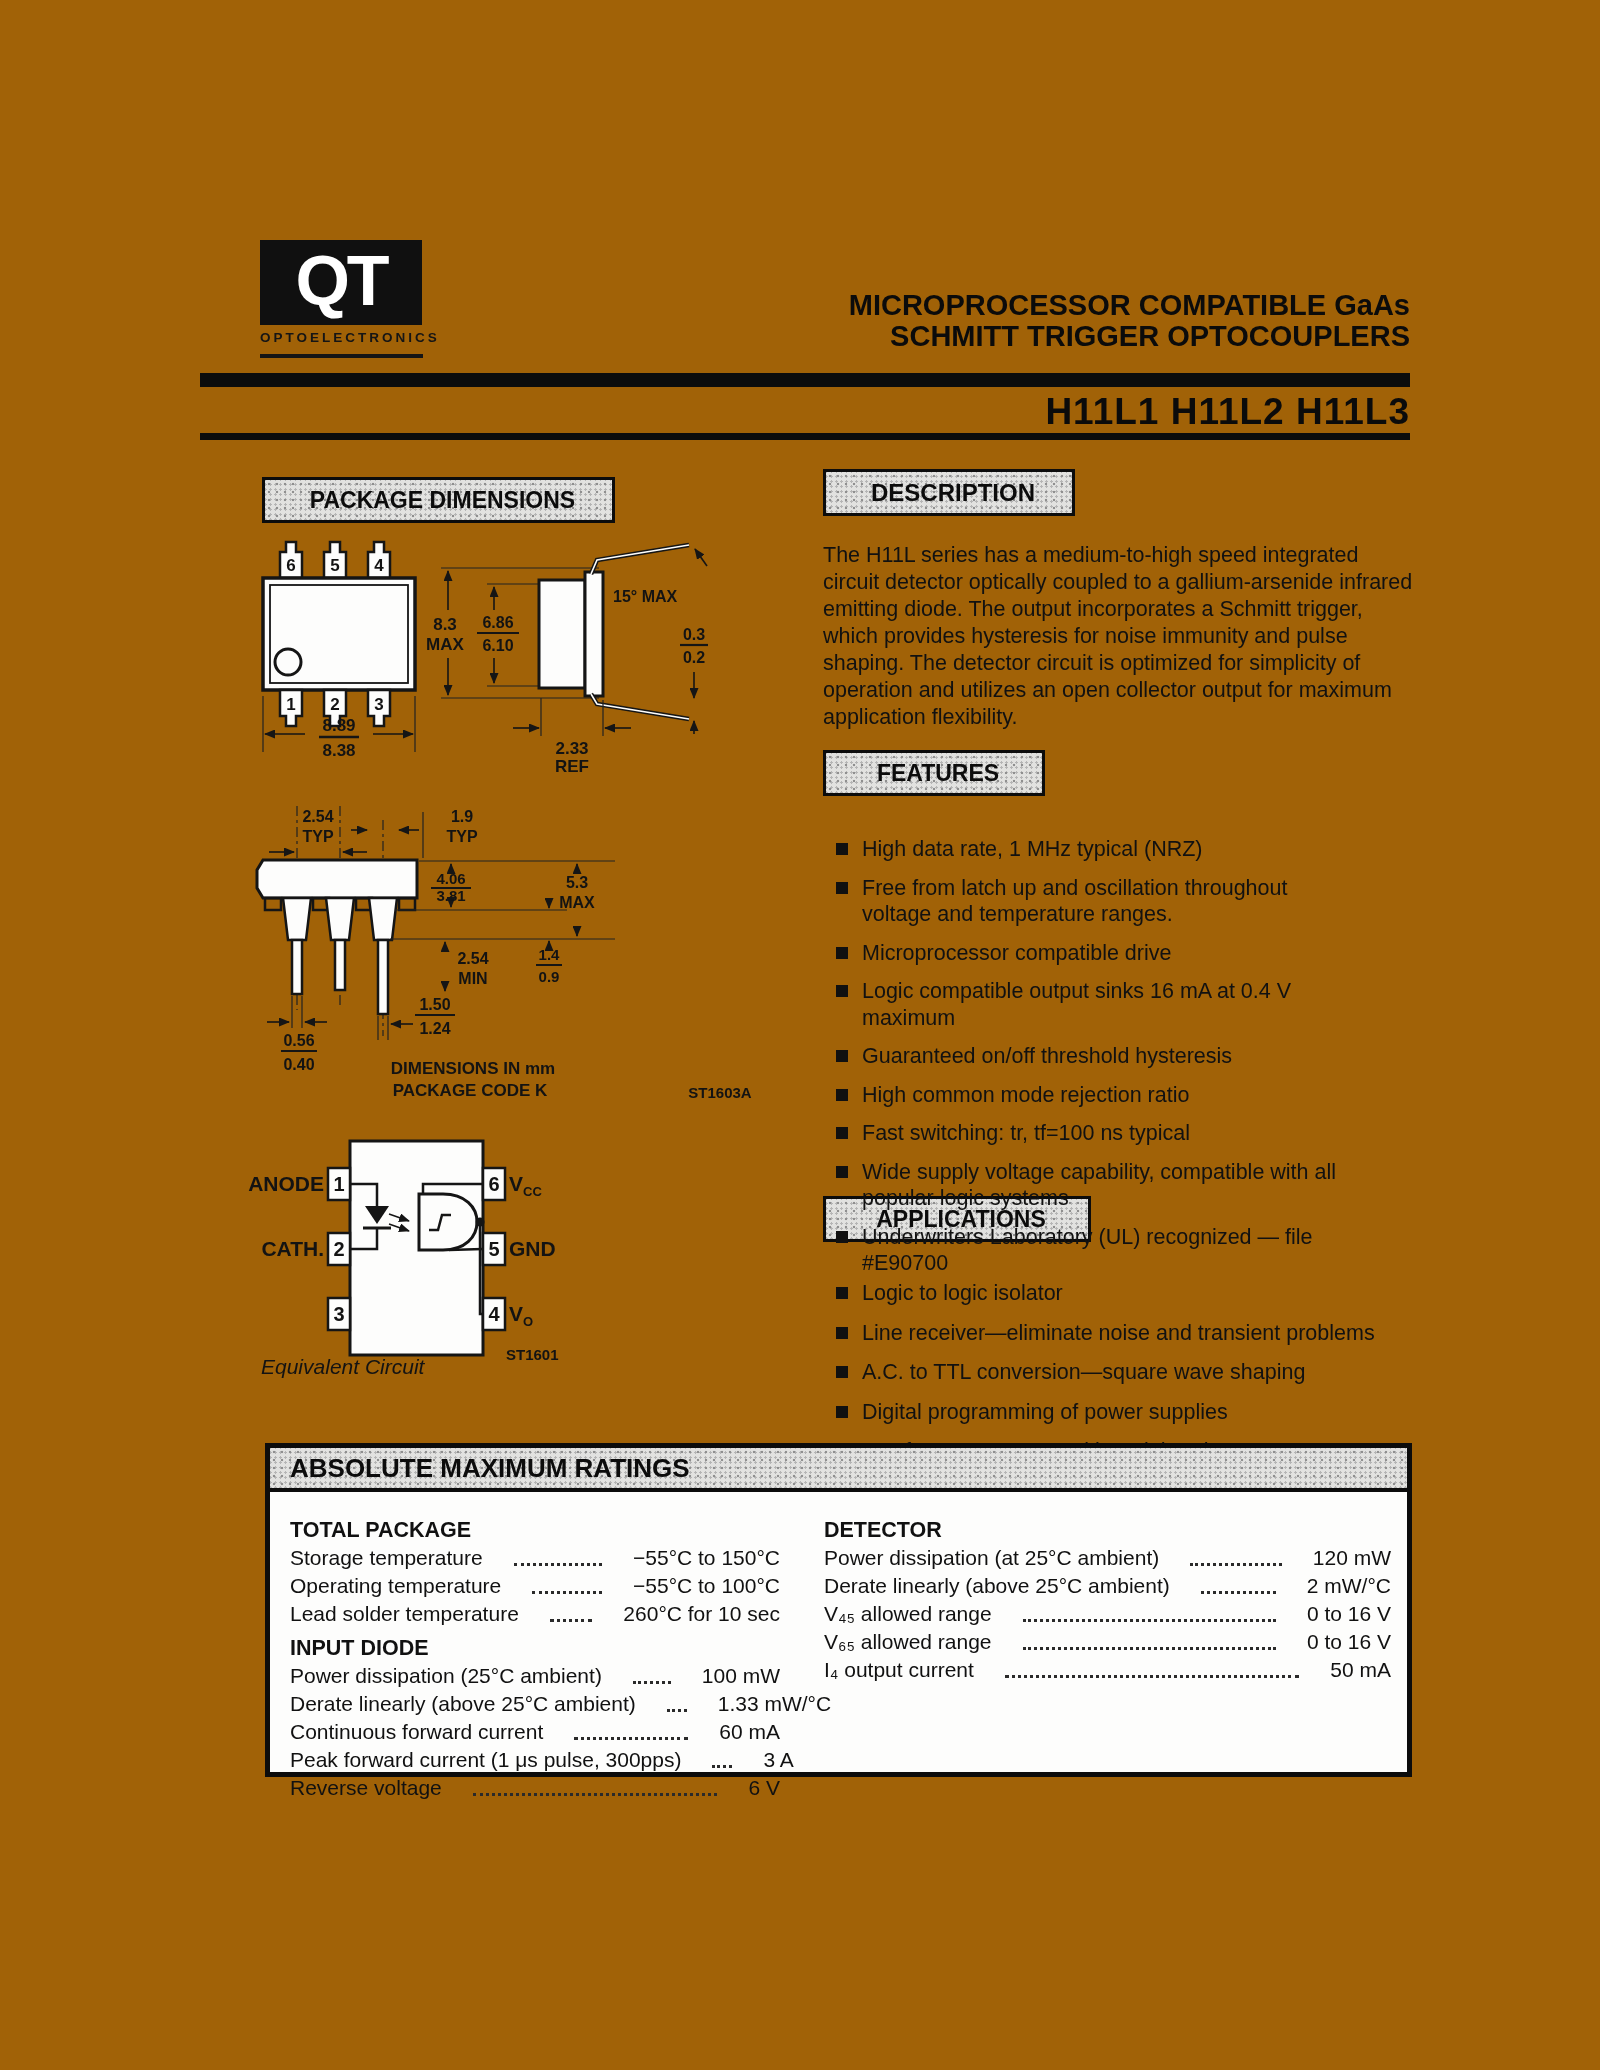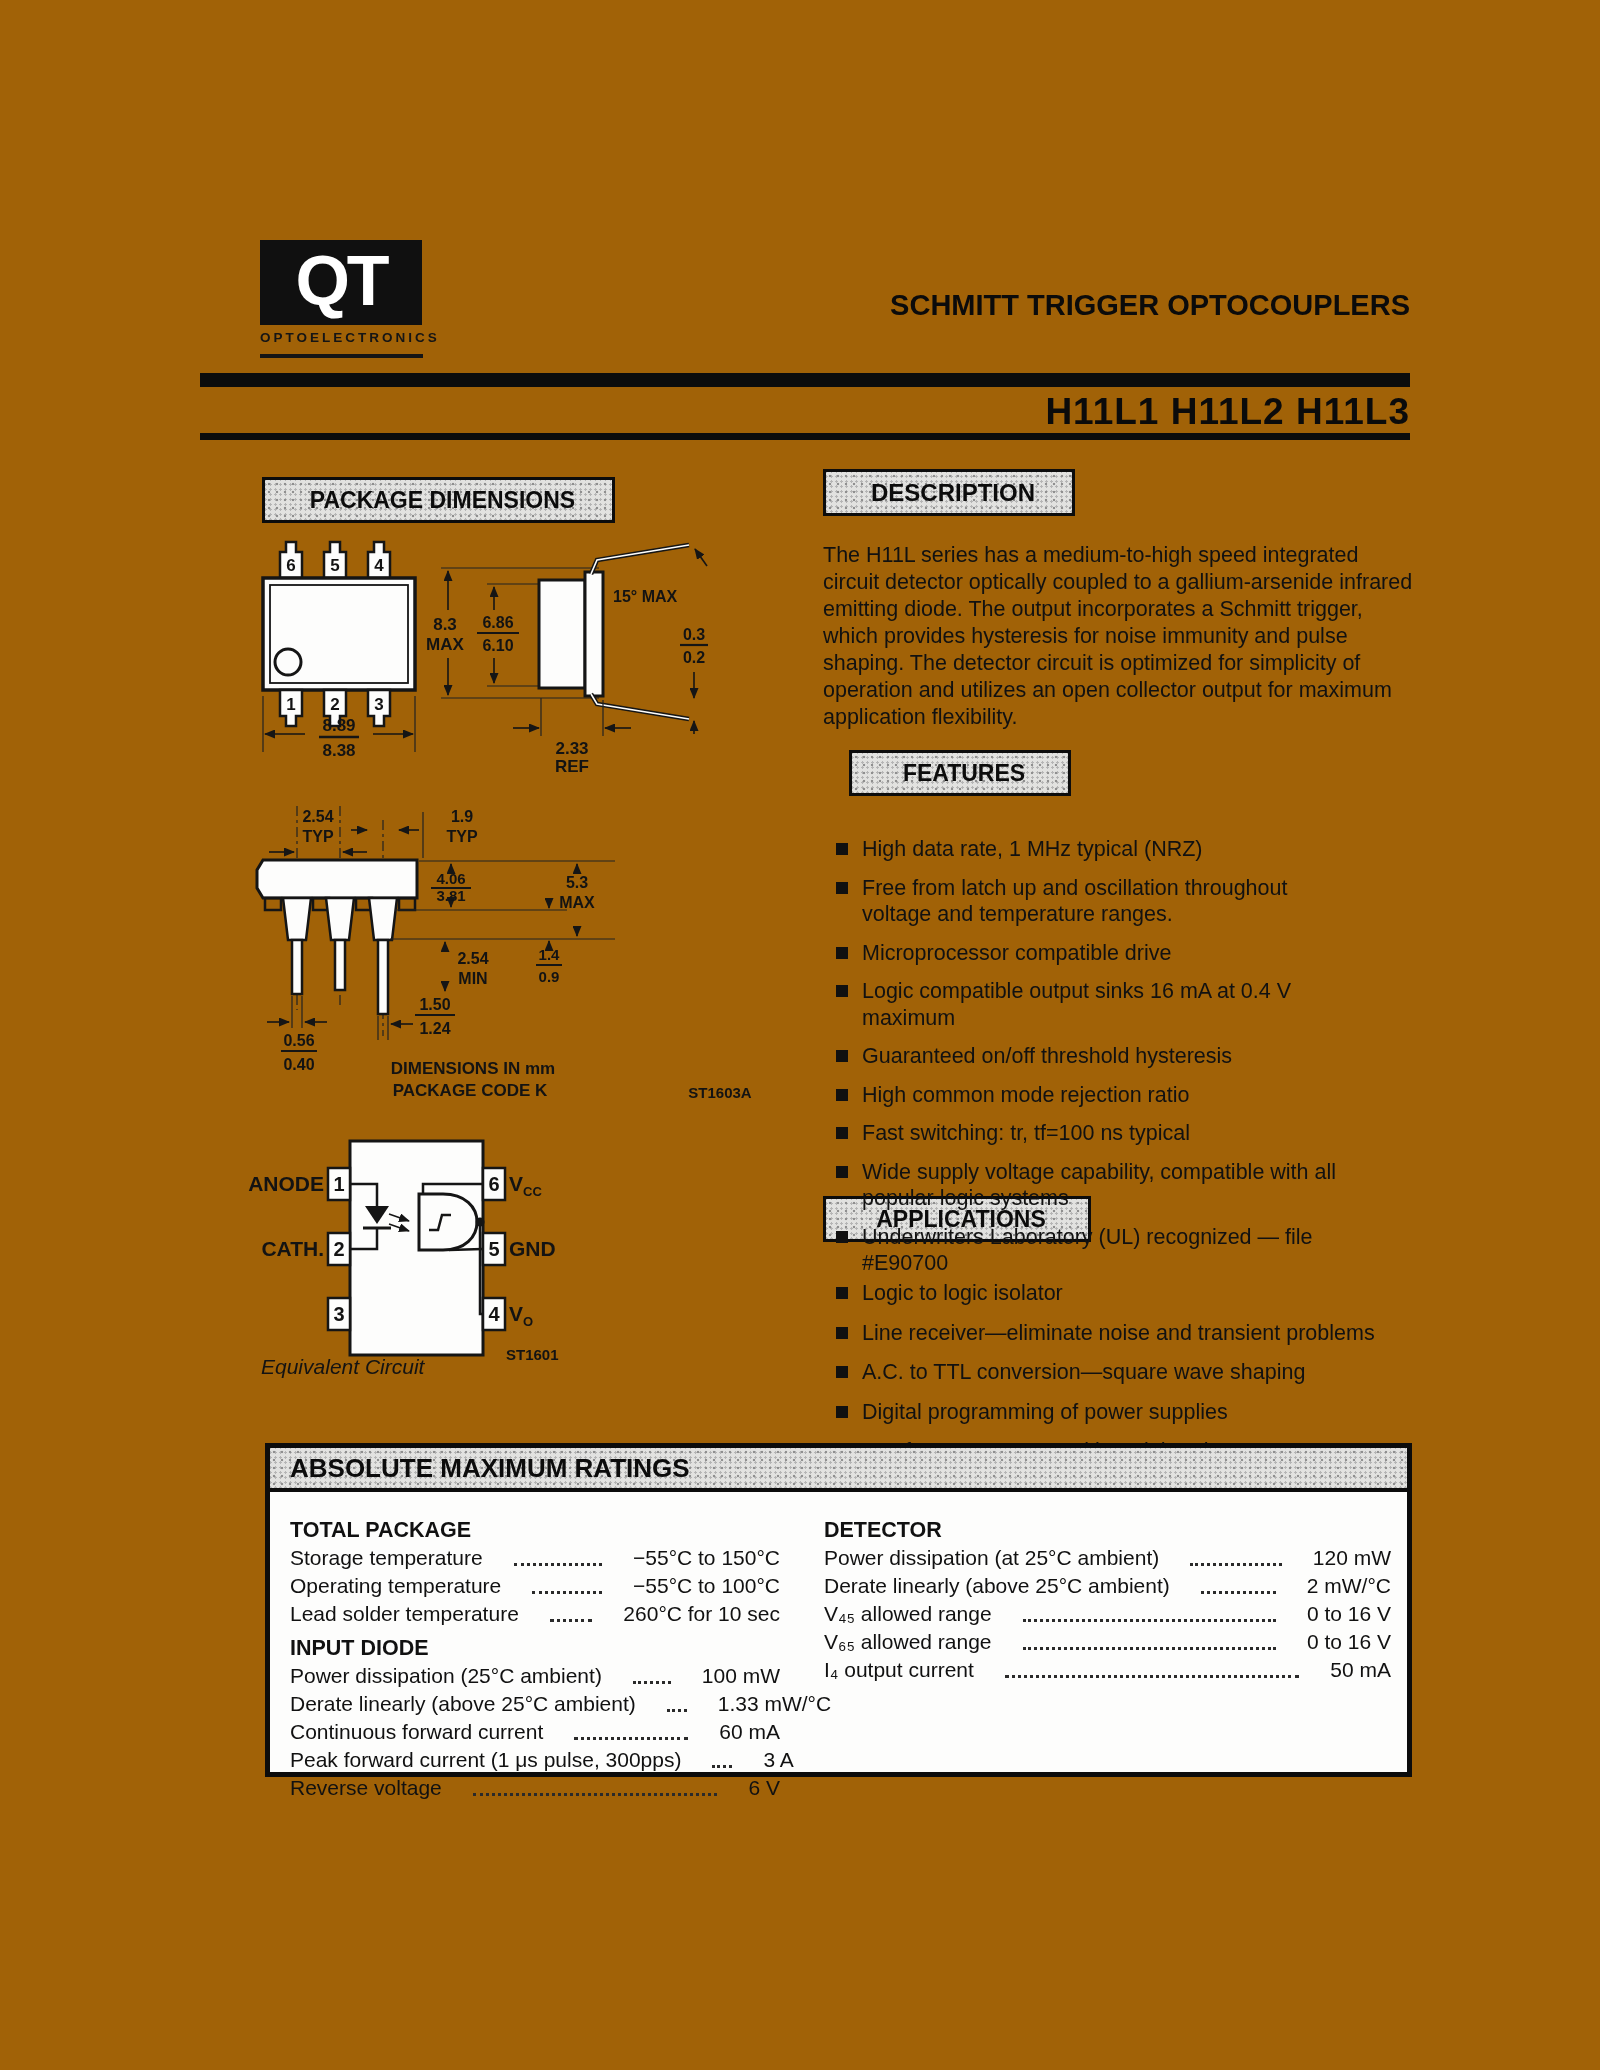--- a/index.html
+++ b/index.html
@@ -18,21 +18,21 @@
   #logo-sub{left:260px;top:330px;width:163px;font-weight:bold;font-size:13.5px;letter-spacing:3px;white-space:nowrap;color:#151515;}
   #logo-line{left:260px;top:354px;width:163px;height:4px;background:#151515;}
   
   #doc-title{left:700px;top:290px;width:710px;text-align:right;font-weight:bold;font-size:29px;line-height:31px;color:#0b0b0b;}
   #part-numbers{left:700px;top:391px;width:710px;text-align:right;font-weight:bold;font-size:37px;letter-spacing:1px;color:#0b0b0b;}
   #bar-thick{left:200px;top:373px;width:1210px;height:14px;}
   #bar-thin{left:200px;top:433px;width:1210px;height:7px;}
   
   #desc-hd{left:823px;top:469px;width:252px;height:47px;font-size:24px;line-height:41px;}
   #pkg-hd{left:262px;top:477px;width:353px;height:46px;font-size:23px;line-height:40px;}
-  #feat-hd{left:823px;top:750px;width:222px;height:46px;font-size:23px;line-height:40px;margin-left:26px;}
+  #feat-hd{left:823px;top:750px;width:222px;height:46px;font-size:23px;line-height:40px;}
   #app-hd{left:823px;top:1196px;width:268px;height:46px;font-size:23px;line-height:40px;}
   #description-text{left:823px;top:542px;width:594px;font-size:21.5px;line-height:27px;}
   ul.blist{left:823px;margin:0;padding:0;list-style:none;font-size:21.5px;}
   #features-list{top:824px;width:540px;line-height:26.5px;}
   #applications-list{top:1268px;width:600px;line-height:27.5px;}
   ul.blist li{position:relative;padding-left:27px;margin:12px;}
   ul.blist li::before{content:"";position:absolute;left:1px;top:7px;width:12px;height:12px;background:#101010;}
   
   #amr-box{left:265px;top:1443px;width:1147px;height:334px;border:5px solid #0c0c0c;box-sizing:border-box;background:#fdfdfc;}
   #amr-header{height:44px;border-bottom:4px solid #0c0c0c;box-sizing:border-box;
@@ -71,20 +71,21 @@
         <path d="M0,0 L11,4.5 L0,9 Z" fill="#151515"></path>
       </marker>
     </defs>
   </svg>
 
   <div class="abs" id="logo-box">QT</div>
   <div class="abs" id="logo-sub">OPTOELECTRONICS</div>
   <div class="abs" id="logo-line"></div>
 
   <div class="abs" id="doc-title">
+    <div>MICROPROCESSOR COMPATIBLE GaAs</div>
     <div>SCHMITT TRIGGER OPTOCOUPLERS</div>
   </div>
   <div class="abs bar" id="bar-thick"></div>
   <div class="abs" id="part-numbers">H11L1 H11L2 H11L3</div>
   <div class="abs bar" id="bar-thin"></div>
 
   <div class="abs hdrbox stipple" id="pkg-hd">PACKAGE DIMENSIONS</div>
   <div class="abs hdrbox stipple" id="desc-hd">DESCRIPTION</div>
   <div class="abs hdrbox stipple" id="feat-hd">FEATURES</div>
   <div class="abs hdrbox stipple" id="app-hd">APPLICATIONS</div>

